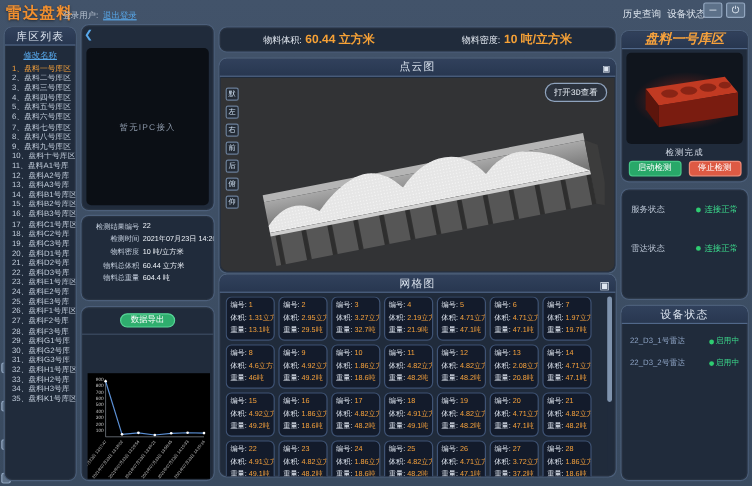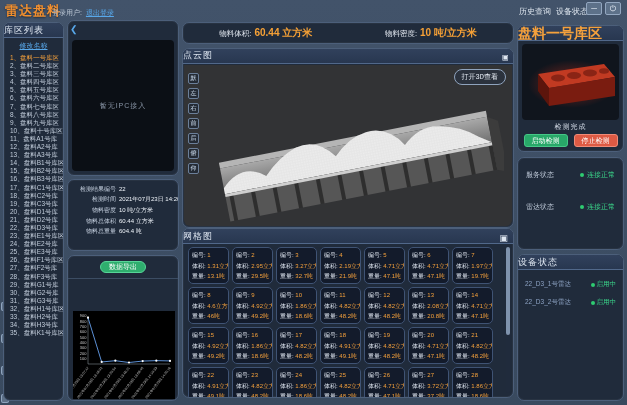--- a/index.html
+++ b/index.html
@@ -5,21 +5,21 @@
   * { margin:0; padding:0; box-sizing:border-box; }
   html,body { width:627px; height:405px; background:#3d4d62; overflow:hidden;
     font-family:"Liberation Sans", sans-serif; }
   #app { position:relative; width:627px; height:405px;
     background:linear-gradient(180deg,#42536a 0%,#394a5f 100%); }
 
   .panel { position:absolute; background:#202b3b; border:1px solid #4c5f7a;
     border-radius:7px; box-shadow:inset 0 0 0 1px rgba(255,255,255,0.04); overflow:hidden; }
   .phead { height:15px; background:linear-gradient(180deg,#31415c,#283750);
     border-bottom:1px solid #51688a; color:#dce4ef; font-size:9px; line-height:15px;
-    text-align:left; letter-spacing:1px; position:relative; }
+    text-align:center; letter-spacing:1px; position:relative; }
 
   
   .topbar { position:absolute; left:0; top:0; width:627px; height:21px; }
   .logo { position:absolute; left:5px; top:2px; font-size:13px; font-weight:bold;
     color:#f18f2f; letter-spacing:1px; text-shadow:0 1px 2px rgba(0,0,0,.5); }
   .login { position:absolute; left:52px; top:8px; font-size:7px; color:#b9c4d2; }
   .login a { color:#58a8ea; text-decoration:underline; margin-left:2px; }
   .topnav { position:absolute; top:6px; font-size:8px; color:#dde5ee; cursor:pointer; }
   .winbtn { position:absolute; top:2px; width:16px; height:13px; background:#5d7189;
     border:1px solid #93a7c0; border-radius:2px; color:#e6edf6; font-size:8px;
@@ -93,21 +93,21 @@
     padding:2px 3px; overflow:hidden; }
   .gline { font-size:6px; line-height:10.5px; color:#dfe6f0; white-space:nowrap; }
   .gval { color:#f5a13c; }
   .gscroll { position:absolute; right:3px; top:18px; bottom:4px; width:4px;
     background:#202b3c; border-radius:2px; }
   .gthumb { position:absolute; left:0; top:0; width:4px; height:60%;
     background:#7f93ad; border-radius:2px; }
 
   
   #area { left:517px; top:25px; width:107px; height:127px; }
-  #area .phead { color:#f5a13c; font-weight:bold; font-size:14px; letter-spacing:0; }
+  #area .phead { color:#f5a13c; font-weight:bold; font-size:11px; letter-spacing:0;font-style:italic; }
   .modelwrap { position:absolute; left:4px; top:18px; width:97px; height:76px;
     background:#10151d; border-radius:4px; overflow:hidden; }
   .detectstatus { position:absolute; left:0; right:0; top:96px; text-align:center;
     font-size:7px; color:#d5dde8; letter-spacing:1px; }
   .areabtns { position:absolute; left:0; right:0; top:108px; display:flex;
     justify-content:center; gap:6px; }
   .abtn { width:44px; height:13px; border-radius:3px; color:#fff; font-size:7px;
     line-height:12px; text-align:center; cursor:pointer; }
   .abtn.start { background:#28a869; border:1px solid #45c787; }
   .abtn.stop { background:#dd5a44; border:1px solid #ef8a77; }

